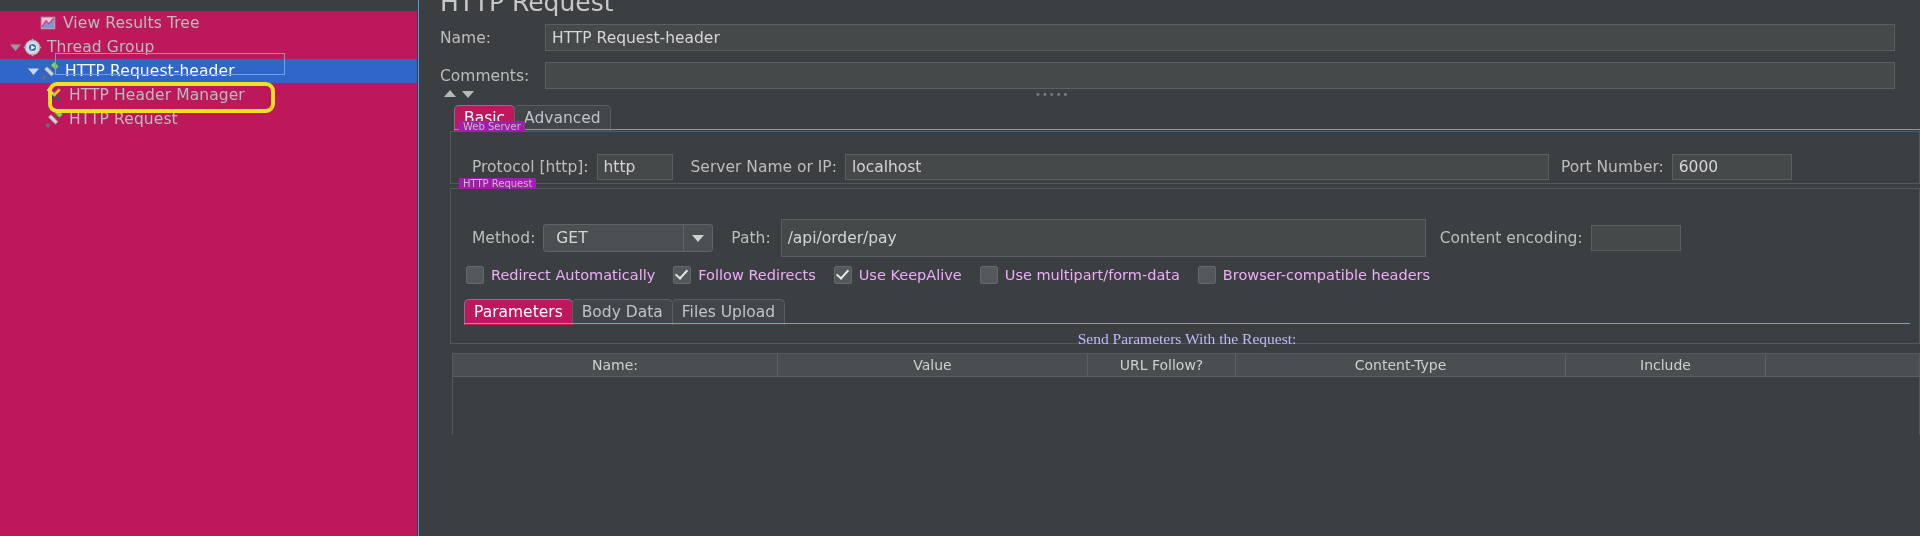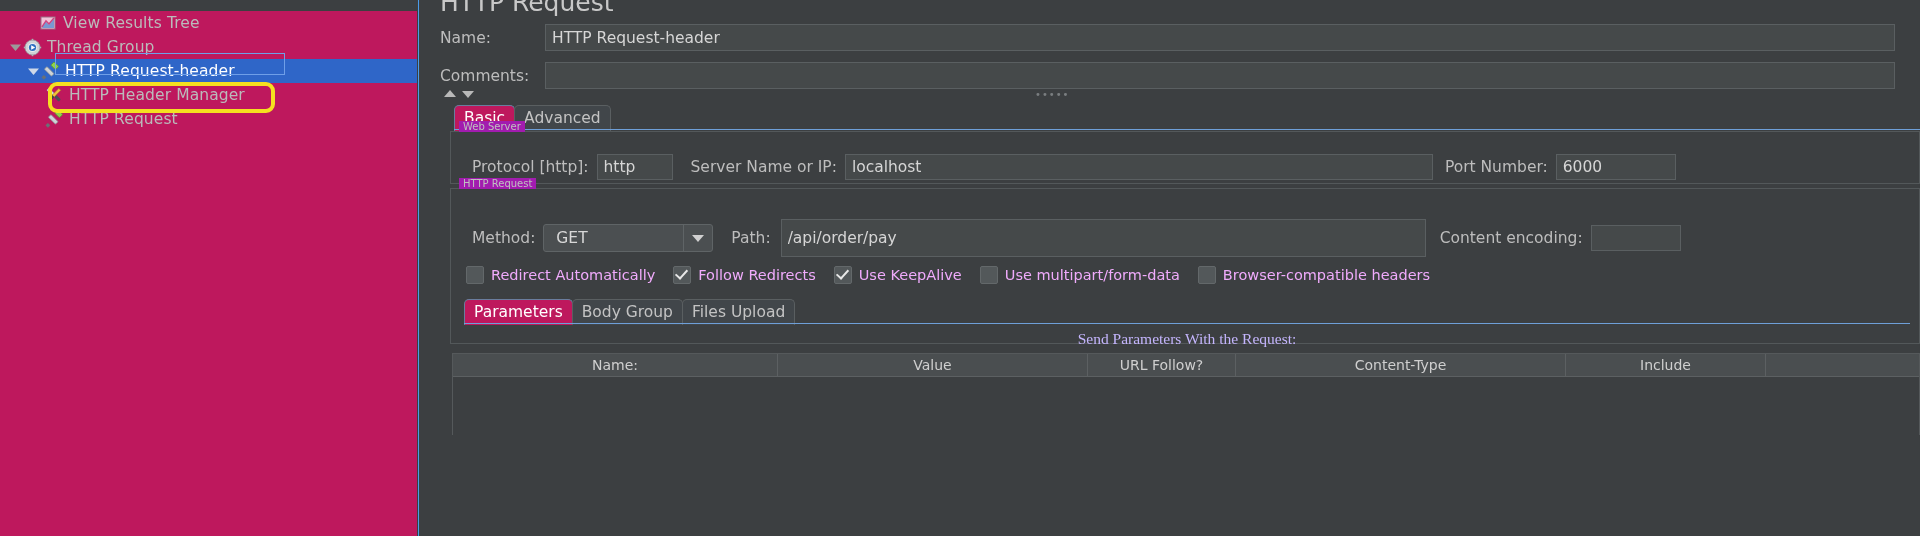--- a/index.html
+++ b/index.html
@@ -432,21 +432,21 @@
     </div>
     <div class="tab-underline" style="left:34px; top:129px; width:1466px;"></div>
 
     <div class="group" style="left:30px; top:131px; width:1470px; height:53px;">
       <div class="group-title">Web Server</div>
     </div>
     <div class="form-row" style="left:52px; top:154px;">
       <span class="lbl">Protocol [http]:</span>
       <input class="txtfield" type="text" style="width: 76px; height: 26px; margin-left: 8px;" value="http">
       <span class="lbl" style="margin-left:18px;">Server Name or IP:</span>
-      <input class="txtfield" type="text" style="width: 588px; height: 26px; margin-left: 8px;" value="localhost">
+      <input class="txtfield" type="text" style="width: 704px; height: 26px; margin-left: 8px;" value="localhost">
       <span class="lbl" style="margin-left:12px;">Port Number:</span>
       <input class="txtfield" type="text" style="width: 120px; height: 26px; margin-left: 8px;" value="6000">
     </div>
 
     <div class="group" style="left:30px; top:188px; width:1470px; height:156px;">
       <div class="group-title">HTTP Request</div>
     </div>
 
     <div class="form-row" style="left:52px; top:219px;">
       <span class="lbl">Method:</span>
@@ -482,21 +482,21 @@
         <span class="chk-label">Use multipart/form-data</span>
       </span>
       <span class="chk-item">
         <span class="chk-box"></span>
         <span class="chk-label">Browser-compatible headers</span>
       </span>
     </div>
 
     <div class="tabs" style="left:44px; top:299px;">
       <div class="tab active">Parameters</div>
-      <div class="tab">Body Group</div>
+      <div class="tab">Body Data</div>
       <div class="tab">Files Upload</div>
     </div>
     <div class="tab-underline" style="left:44px; top:323px; width:1446px;"></div>
 
     <div class="table-caption" style="left:44px; top:330px; width:1446px;">Send Parameters With the Request:</div>
 
     <div class="ptable" style="left:32px; top:353px; width:1468px; height:82px;">
       <div class="ptable-head">
         <div class="th" style="width:325px;">Name:</div>
         <div class="th" style="width:310px;">Value</div>

